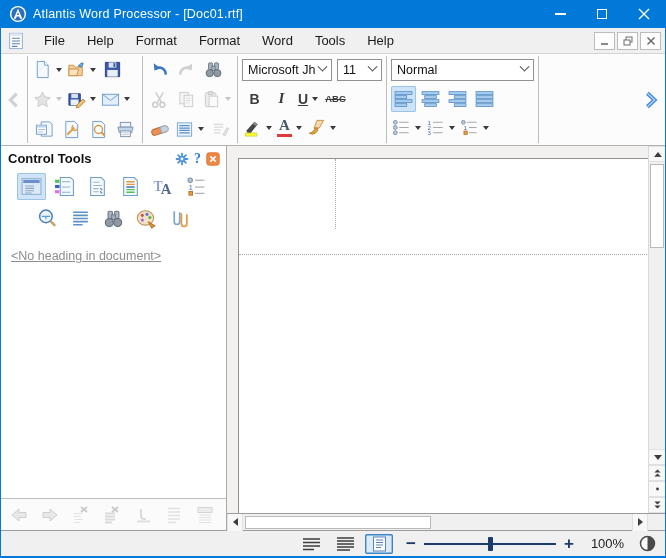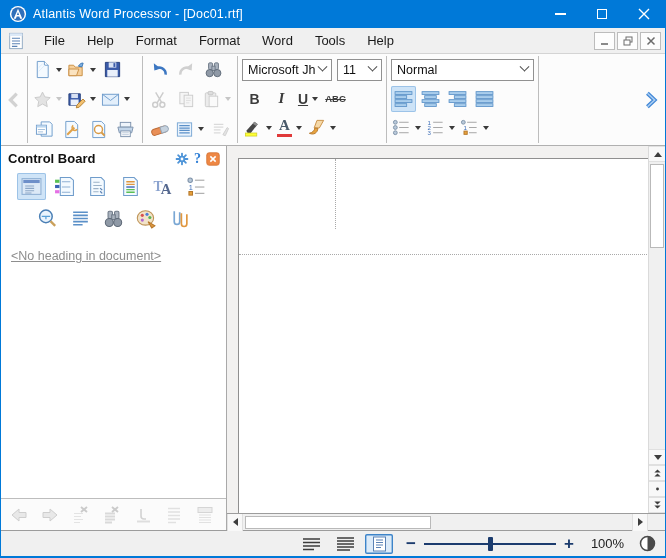--- a/index.html
+++ b/index.html
@@ -522,21 +522,21 @@
           <path d="M6 2.5L14 10l-8 7.5" fill="none" stroke="#3f86d6" stroke-width="4.4"></path>
           <path d="M6 2.5L14 10l-8 7.5" fill="none" stroke="#aacdf2" stroke-width="1.8"></path>
         </svg>
       </div>
   </div>
 
   <div class="main">
 
     <div class="panel">
       <div class="panel-header">
-        <span class="panel-title">Control Board</span>
+        <span class="panel-title">Control Tools</span>
         <span class="panel-hicons">
           <span>
               <svg viewBox="0 0 20 20">
                 <g fill="#4e94d8">
                   <rect x="8.7" y="1" width="2.6" height="18" rx="1"></rect>
                   <rect x="8.7" y="1" width="2.6" height="18" rx="1" transform="rotate(45 10 10)"></rect>
                   <rect x="8.7" y="1" width="2.6" height="18" rx="1" transform="rotate(90 10 10)"></rect>
                   <rect x="8.7" y="1" width="2.6" height="18" rx="1" transform="rotate(135 10 10)"></rect>
                   <circle cx="10" cy="10" r="4.6"></circle>
                 </g>

